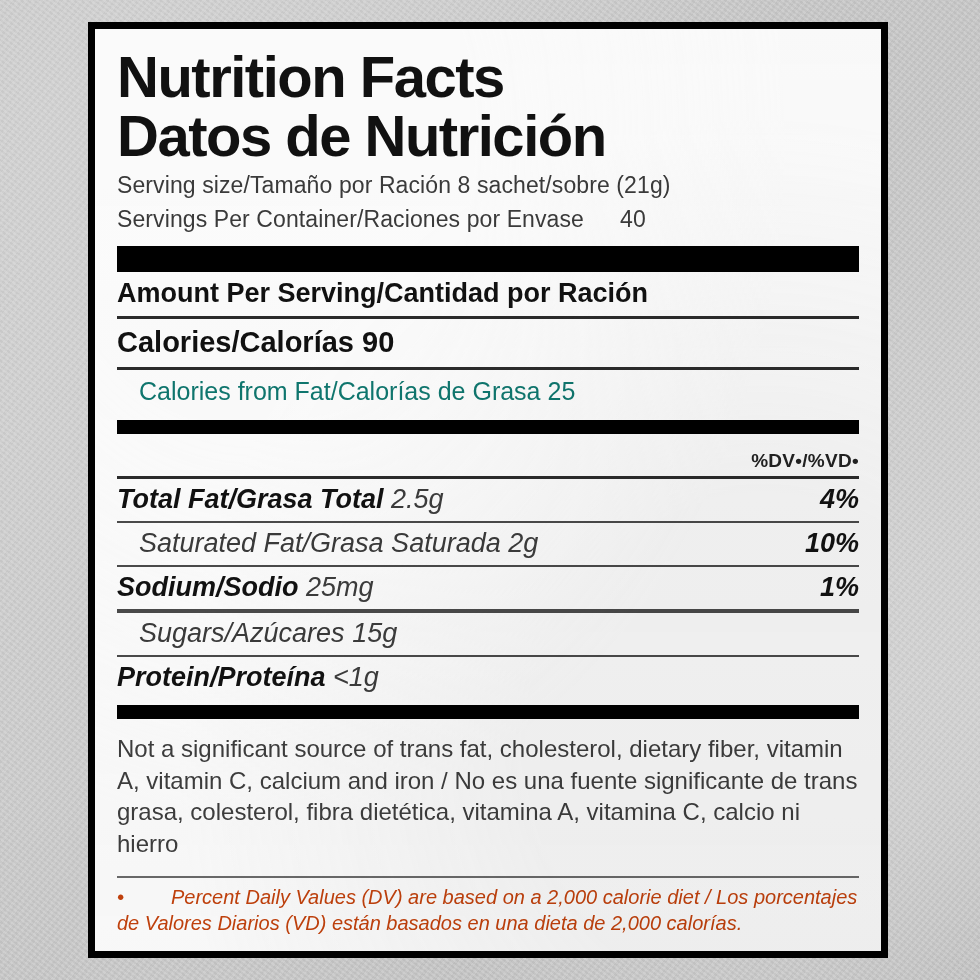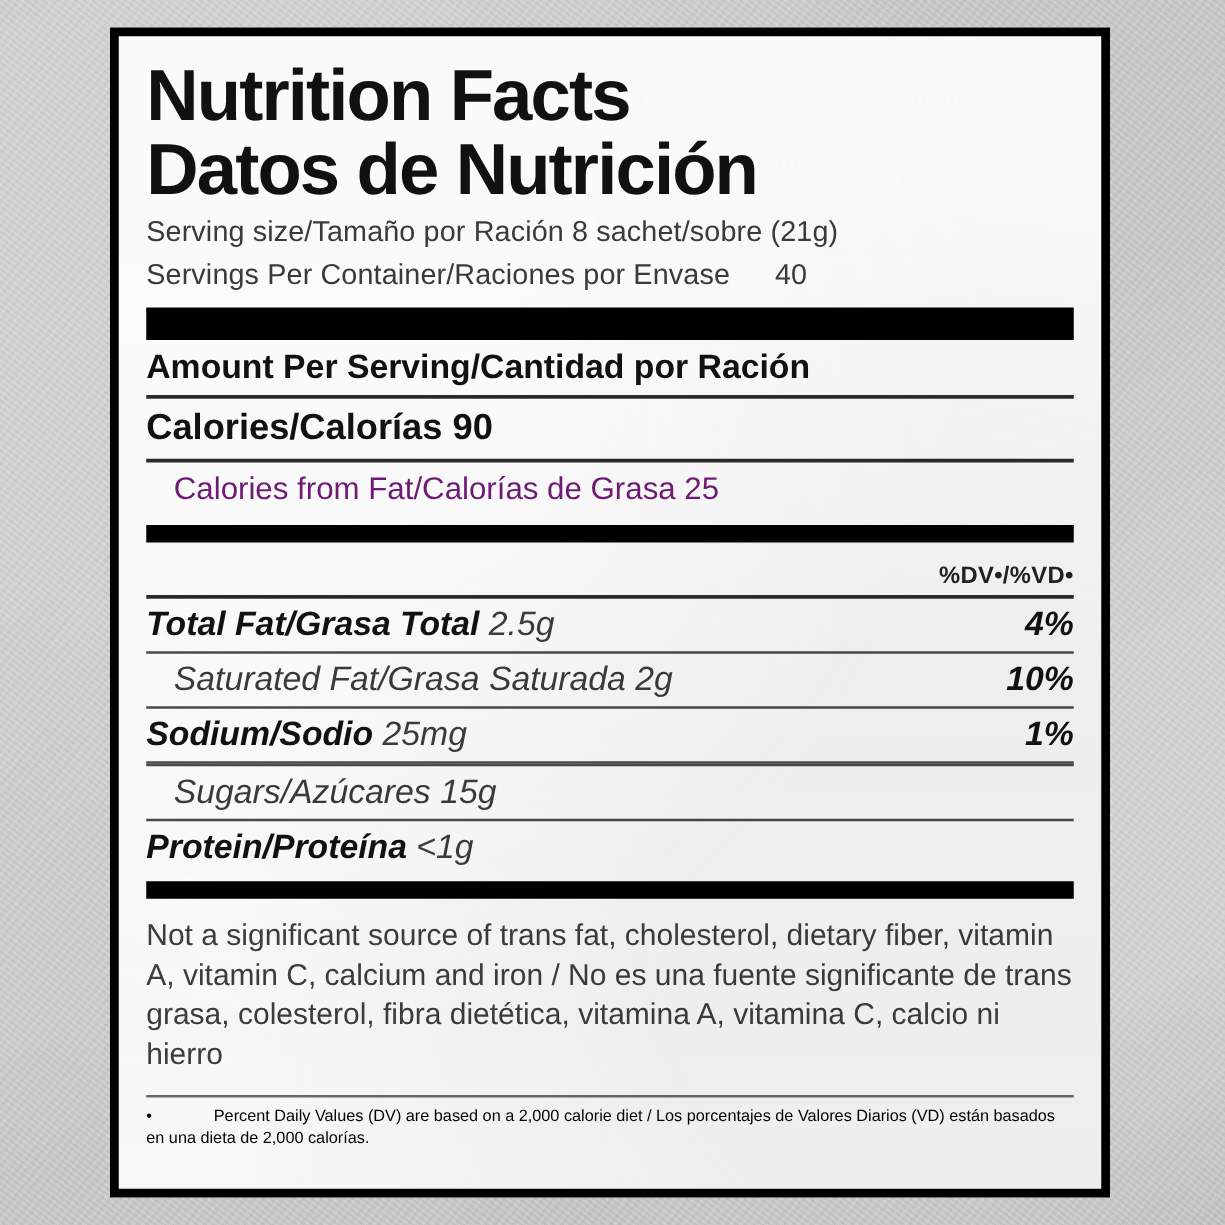--- a/index.html
+++ b/index.html
@@ -145,44 +145,45 @@
     font-weight: bold;
     padding: 6px 0 7px 0;
   }
   .calories-row {
     font-size: 29px;
     font-weight: bold;
     padding: 7px 0 8px 0;
   }
   .calories-fat {
     font-size: 25px;
-    color: #701a75;
+    color: #0f766e;
     padding: 7px 0 8px 22px;
   }
 
   .dv-header {
     text-align: right;
     font-size: 19px;
     font-weight: bold;
     letter-spacing: .3px;
     padding: 10px 0 4px 0;
     color: #222;
   }
 
   .footnote {
     font-size: 24px;
     line-height: 1.32;
     color: #3d3d3d;
     padding: 8px 0 0 0;
   }
   .footnote2 {
-    font-size: 13px;
+    font-size: 20px;
     line-height: 1.34;
-    color: #000000;
+    color: #c2410c;
     padding: 6px 0 0 0;
+    font-style: italic;
   }
   .footnote2 .star {
     display: inline-block;
     width: 54px;
   }
   .fn-divider {
     height: 2px;
     background: #6a6a6a;
     margin: 16px 0 0 0;
   }

